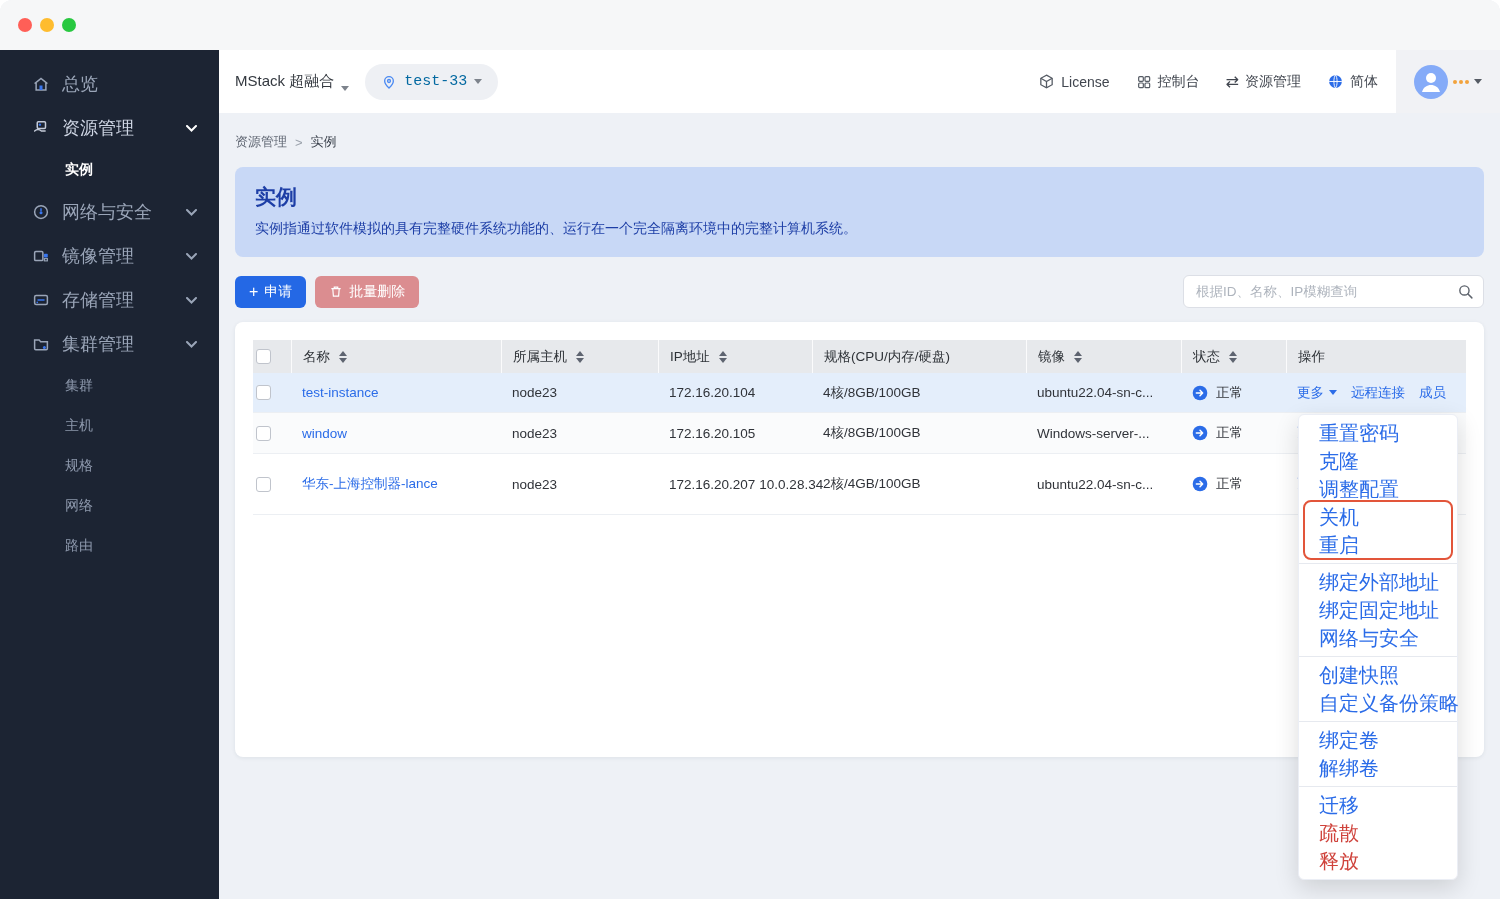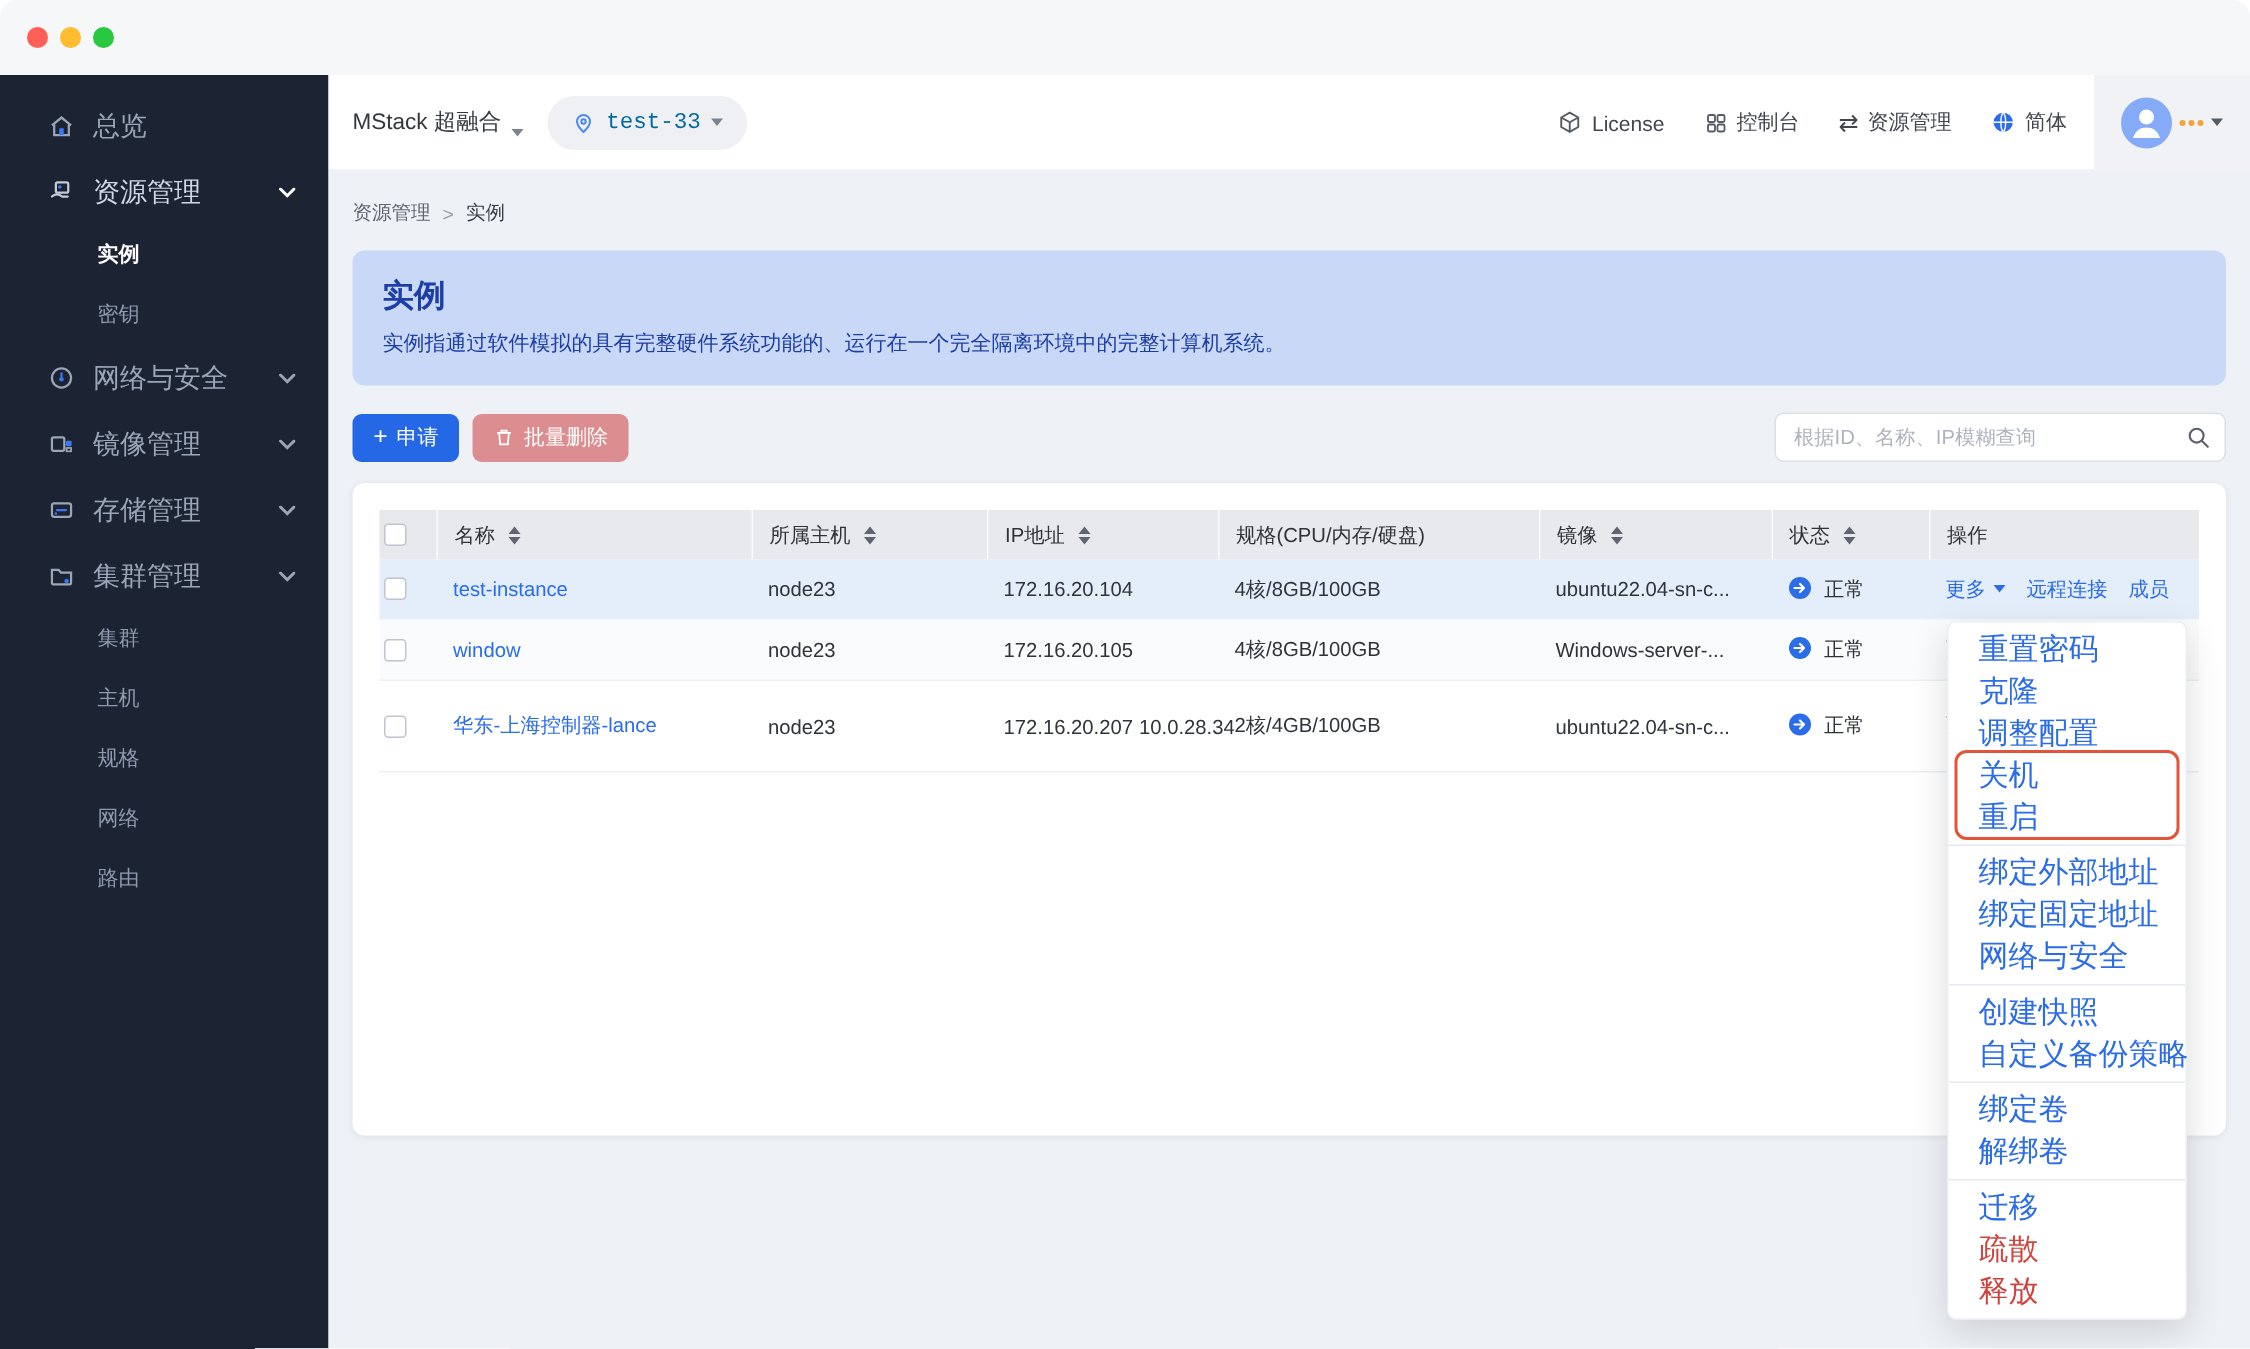--- a/index.html
+++ b/index.html
@@ -61,21 +61,21 @@
   .th + .th { border-left:1px solid #fbfbfc; }
   .sort { display:inline-flex; flex-direction:column; gap:2px; margin-left:9px; cursor:pointer; }
   .sort i { width:0; height:0; border-left:4px solid transparent; border-right:4px solid transparent; }
   .sort .up { border-bottom:5px solid #5e6470; }
   .sort .down { border-top:5px solid #5e6470; }
 
   .tr { display:flex; align-items:center; border-bottom:1px solid #eceff3; font-size:13.5px; color:#303339; }
   .tr.hl { background:#e4eefb; height:40px; }
   .tr.stripe { background:#fafbfc; height:41px; }
   .tr.tall { height:61px; }
-  .td { padding-left:11px; display:flex; align-items:flex-start; gap:8px; }
+  .td { padding-left:11px; display:flex; align-items:center; gap:8px; }
   .c-check{ width:38px; justify-content:flex-start; padding-left:3px; }
   .c-name{ width:210px; } .c-host{ width:157px; } .c-ip{ width:154px; }
   .c-spec{ width:214px; } .c-img{ width:155px; } .c-status{ width:105px; } .c-ops{ flex:1; }
   .checkbox { width:15px; height:15px; border:1px solid #c0c4cc; border-radius:3px; background:#fff; cursor:pointer; }
   .link { color:#2b6ce8; cursor:pointer; }
   .ops { display:flex; gap:14px; color:#2b6ce8; }
   .more { display:inline-flex; align-items:center; gap:5px; cursor:pointer; }
   .more .caret { border-top-color:#2b6ce8; }
   .ip-two { display:flex; flex-direction:row; gap:4px; justify-content:center; }
 
@@ -122,23 +122,20 @@
       </span>
       <span class="nav-label">资源管理</span>
       <span class="chev">
         <svg width="11" height="7" viewBox="0 0 11 7">
             <path d="M1 1l4.5 4.5L10 1" fill="none" stroke="#ffffff" stroke-width="2" stroke-linecap="round"></path>
           </svg>
       </span>
     </div>
     <div class="nav-sub active">
         <span>实例</span>
-      </div>
-    <div class="nav-sub">
-        <span>密钥</span>
       </div>
 
     <div class="nav-item">
       <span class="nav-icon">
         <svg width="18" height="18" viewBox="0 0 24 24">
             <circle cx="12" cy="12" r="8.5" fill="none" stroke="#9aa5b8" stroke-width="2"></circle>
             <circle cx="12" cy="13" r="2" fill="#3a77f0"></circle>
             <path d="M12 11V7" stroke="#3a77f0" stroke-width="2"></path>
           </svg>
       </span>

